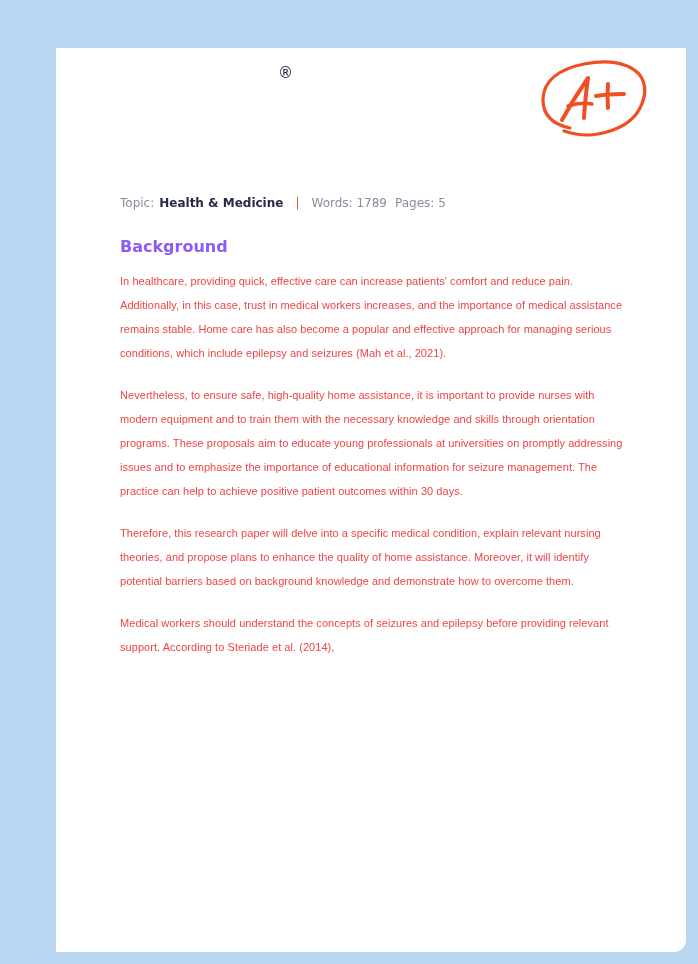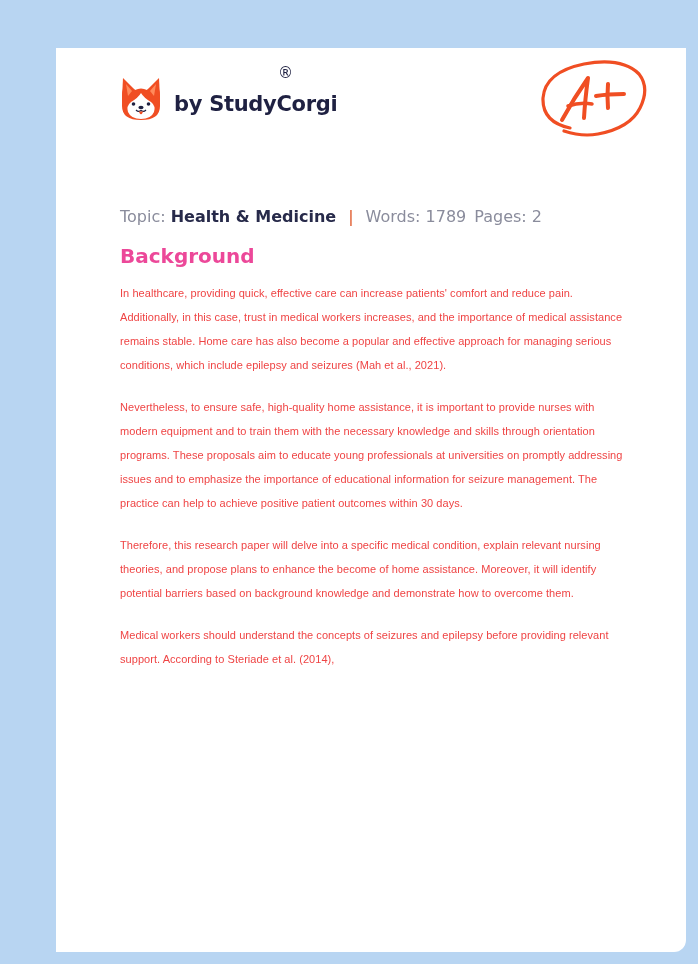--- a/index.html
+++ b/index.html
@@ -40,70 +40,46 @@
     }
     .content {
       position: absolute; left: 64px; top: 130px; width: 512px;
     }
     .title {
       font-family: "DejaVu Sans", sans-serif;
       font-weight: bold; font-size: 25px; line-height: 41.5px;
       color: #272a4a; letter-spacing: -0.4px;
     }
     .meta {
-      margin-top: 29px;
+      margin-top: 18px;
       font-family: "DejaVu Sans", sans-serif;
-      font-size: 16px; color: #8a8c9c;
+      font-size: 12px; color: #8a8c9c;
       display: flex; align-items: center; white-space: nowrap;
     }
     .meta .topic-value { color: #272a4a; margin-left: 5px; font-weight: bold; }
     .meta .sep { color: #e0582a; margin: 0 12px; }
     .meta .pages { margin-left: 8px; }
     .section-heading {
-      margin-top: 18px;
+      margin-top: 27px;
       font-family: "DejaVu Sans", sans-serif;
-      font-weight: bold; font-size: 20px; color: #ec4899;
+      font-weight: bold; font-size: 16px; color: #8b5cf6;
     }
     .para {
       margin-top: 13px;
       font-family: Liberation Sans, sans-serif;
       font-size: 11px; line-height: 24px; color: #ef4444;
       letter-spacing: 0.05px;
     }
     .para + .para { margin-top: 18px; }
   </style>
 </head>
 <body>
 
 <div class="card">
   <div class="header">
-    <div class="logo">
-      <svg class="logo-icon" viewBox="0 0 40 46">
-
-        <path d="M2 2 L14 14 L8 26 L1 22 Z" fill="#f04e23"></path>
-        <path d="M38 2 L26 14 L32 26 L39 22 Z" fill="#f04e23"></path>
-
-        <path d="M1 20 Q1 8 8 10 L14 14 Q20 11 26 14 L32 10 Q39 8 39 20 L39 30 Q39 44 20 44 Q1 44 1 30 Z" fill="#f04e23"></path>
-
-        <path d="M5 8 L11 15 L7 20 Z" fill="#ff8a5c"></path>
-        <path d="M35 8 L29 15 L33 20 Z" fill="#ff8a5c"></path>
-
-        <path d="M20 17 Q23 22 30 26 Q35 30 33 36 Q30 43 20 43 Q10 43 7 36 Q5 30 10 26 Q17 22 20 17 Z" fill="#ffffff"></path>
-
-        <circle cx="12.5" cy="28" r="1.8" fill="#1f2142"></circle>
-        <circle cx="27.5" cy="28" r="1.8" fill="#1f2142"></circle>
-
-        <ellipse cx="20" cy="31.5" rx="2.6" ry="1.8" fill="#1f2142"></ellipse>
-
-        <path d="M15 34 Q17.5 36.5 20 34.5 Q22.5 36.5 25 34" stroke="#1f2142" stroke-width="1.2" fill="none"></path>
-
-        <path d="M17.8 35.5 Q20 41 22.2 35.5 Z" fill="#f04e23"></path>
-      </svg>
-      <span class="logo-text">by StudyCorgi</span>
-    </div>
     <span class="logo-reg">®</span>
 
     <svg class="grade" viewBox="0 0 110 82">
 
       <path d="M32 70 Q4 64 5 40 Q7 14 46 6 Q84 -1 101 16 Q112 30 102 50 Q92 70 60 76 Q44 79 26 73" stroke="#f04e23" stroke-width="3.2" fill="none" stroke-linecap="round"></path>
 
       <path d="M24 62 Q36 40 50 20 Q47 42 46 60" stroke="#f04e23" stroke-width="4" fill="none" stroke-linecap="round" stroke-linejoin="round"></path>
       <path d="M30 48 Q42 44 54 46" stroke="#f04e23" stroke-width="3.5" fill="none" stroke-linecap="round"></path>
 
       <path d="M70 26 Q69 38 70 50" stroke="#f04e23" stroke-width="4" fill="none" stroke-linecap="round"></path>
@@ -111,23 +87,23 @@
     </svg>
   </div>
 
   <div class="content">
 
     <div class="meta">
       <span>Topic:</span>
       <span class="topic-value">Health &amp; Medicine</span>
       <span class="sep">|</span>
       <span>Words: 1789</span>
-      <span class="pages">Pages: 2</span>
+      <span class="pages">Pages: 5</span>
     </div>
 
     <h2 class="section-heading">Background</h2>
 
     <p class="para">In healthcare, providing quick, effective care can increase patients' comfort and reduce pain. Additionally, in this case, trust in medical workers increases, and the importance of medical assistance remains stable. Home care has also become a popular and effective approach for managing serious conditions, which include epilepsy and seizures (Mah et al., 2021).</p>
     <p class="para">Nevertheless, to ensure safe, high-quality home assistance, it is important to provide nurses with modern equipment and to train them with the necessary knowledge and skills through orientation programs. These proposals aim to educate young professionals at universities on promptly addressing issues and to emphasize the importance of educational information for seizure management. The practice can help to achieve positive patient outcomes within 30 days.</p>
-    <p class="para">Therefore, this research paper will delve into a specific medical condition, explain relevant nursing theories, and propose plans to enhance the become of home assistance. Moreover, it will identify potential barriers based on background knowledge and demonstrate how to overcome them.</p>
+    <p class="para">Therefore, this research paper will delve into a specific medical condition, explain relevant nursing theories, and propose plans to enhance the quality of home assistance. Moreover, it will identify potential barriers based on background knowledge and demonstrate how to overcome them.</p>
     <p class="para">Medical workers should understand the concepts of seizures and epilepsy before providing relevant support. According to Steriade et al. (2014),</p>
   </div>
 </div>
 
 </body></html>

